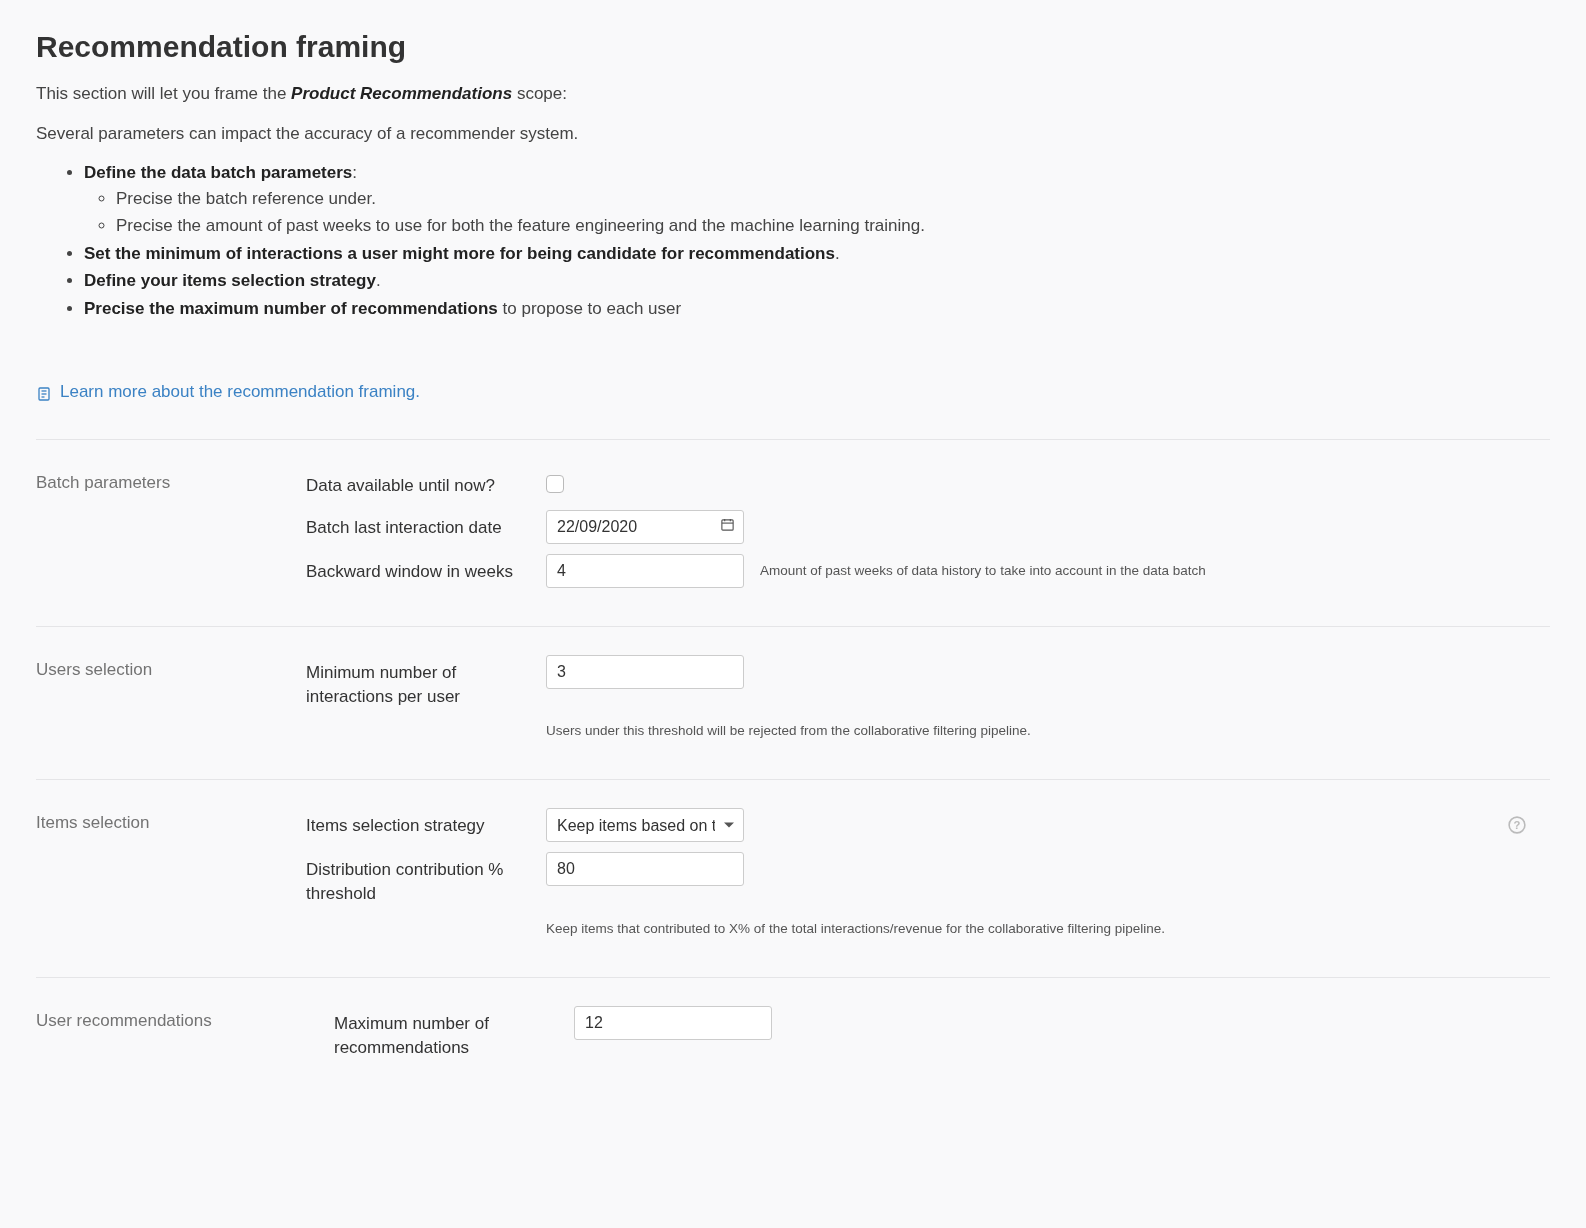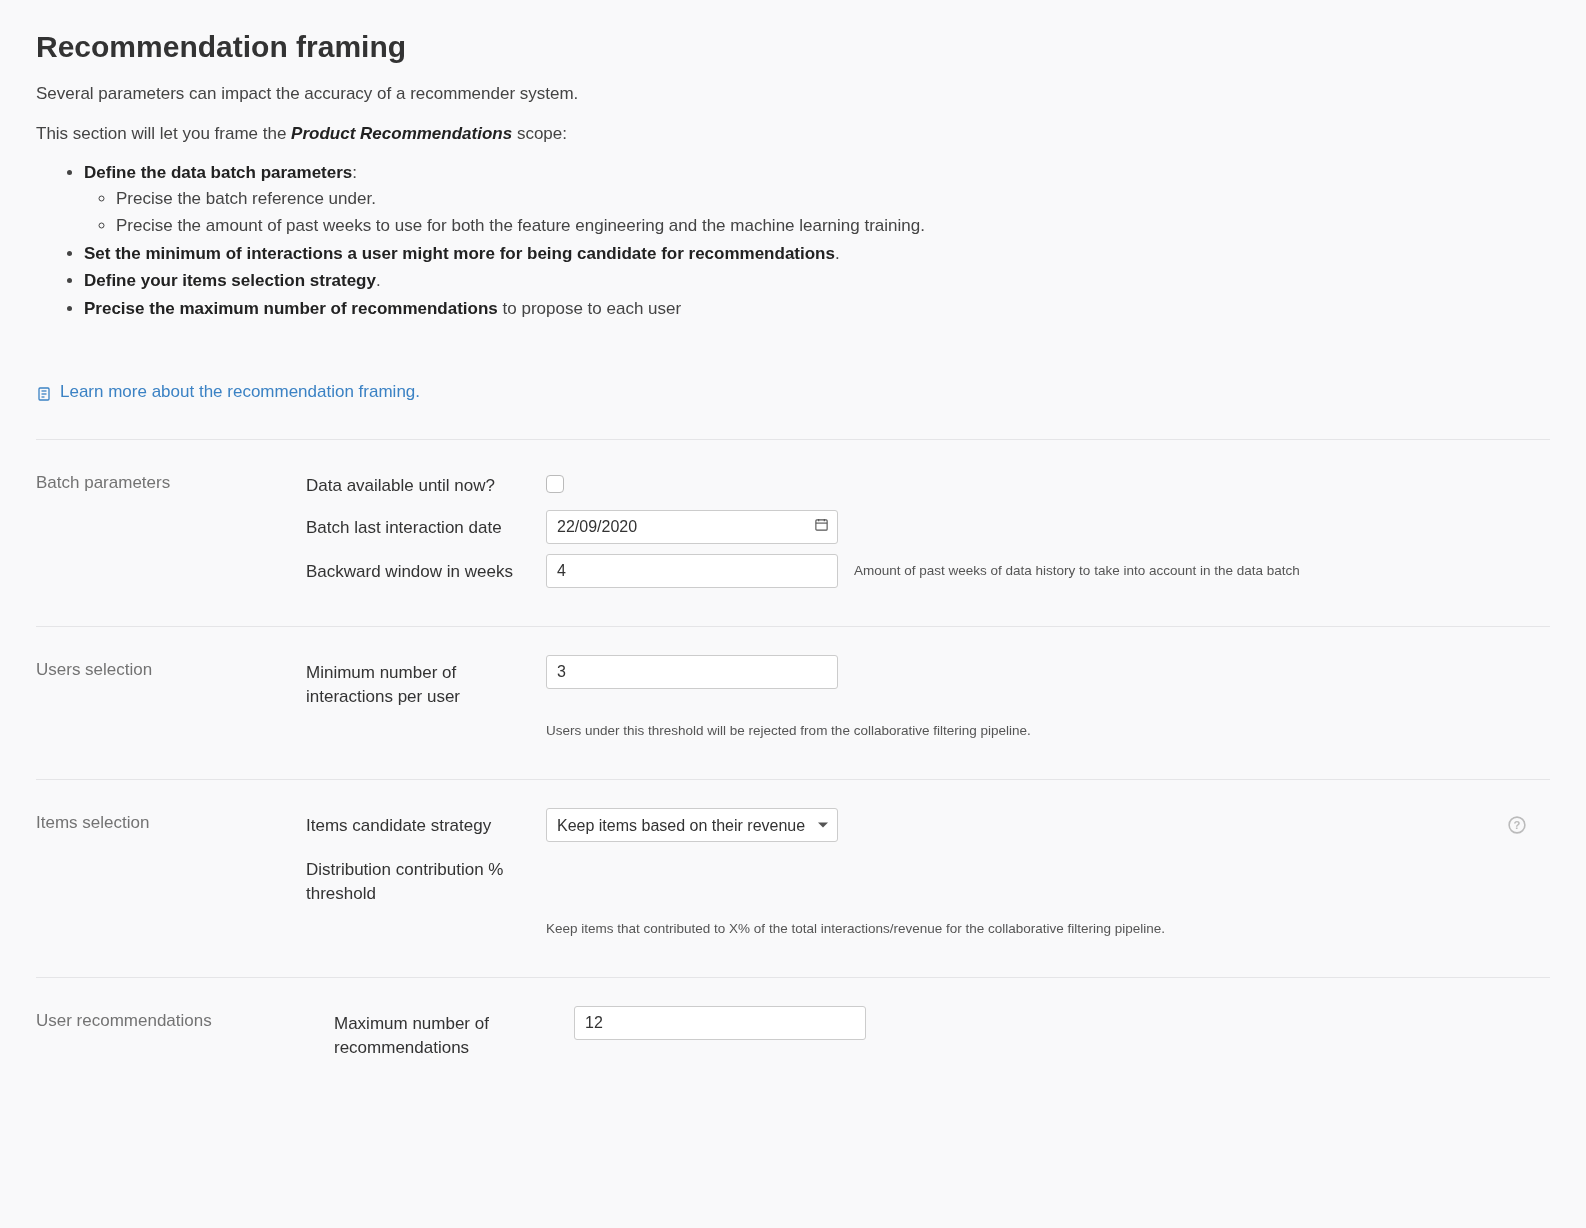--- a/index.html
+++ b/index.html
@@ -82,21 +82,21 @@
   .field-label {
     width: 240px;
     flex-shrink: 0;
     font-size: 17px;
     color: #333;
     padding-top: 6px;
     padding-right: 12px;
     line-height: 1.4;
   }
   .field-control {
-    width: 292px;
+    width: 198px;
     flex-shrink: 0;
   }
   .field-help {
     flex: 1;
     font-size: 13.5px;
     color: #555;
     padding-left: 16px;
     padding-top: 8px;
     line-height: 1.4;
   }
@@ -183,24 +183,24 @@
   }
 </style>
 </head>
 <body>
 
 <div class="page">
 
   <h1>Recommendation framing</h1>
 
   <div class="intro">
-    <p>Several parameters can impact the accuracy of a recommender system.</p>
     <p>
       <span>This section will let you frame the </span><strong><em>Product Recommendations</em></strong><span> scope:</span>
     </p>
+    <p>Several parameters can impact the accuracy of a recommender system.</p>
     <ul>
       <li>
         <strong>Define the data batch parameters</strong><span>:</span>
         <ul>
           <li>Precise the batch reference under.</li>
           <li>Precise the amount of past weeks to use for both the feature engineering and the machine learning training.</li>
         </ul>
       </li>
       <li><strong>Set the minimum of interactions a user might more for being candidate for recommendations</strong><span>.</span></li>
       <li><strong>Define your items selection strategy</strong><span>.</span></li>
@@ -281,32 +281,35 @@
     <span class="question-icon">
       <svg viewBox="0 0 16 16" fill="#bbb">
           <circle cx="8" cy="8" r="7" fill="none" stroke="#bbb" stroke-width="1.4"></circle>
           <text x="8" y="11.5" text-anchor="middle" font-size="10" font-weight="700" fill="#bbb">?</text>
         </svg>
     </span>
     <div class="section-label">Items selection</div>
     <div class="section-body">
 
       <div class="form-row">
-        <div class="field-label">Items candidate strategy</div>
+        <div class="field-label">Items selection strategy</div>
         <div class="field-control select-wrap">
           <select>
             <option>Keep items based on their revenue</option>
           </select>
           <span class="select-caret"></span>
         </div>
         <div class="field-help"></div>
       </div>
 
       <div class="row-with-below">
         <div class="field-label">Distribution contribution % threshold</div>
+        <div class="field-control">
+          <input type="text" value="80" style="">
+        </div>
         <div></div>
         <div></div>
         <div class="field-help-below">Keep items that contributed to X% of the total interactions/revenue for the collaborative filtering pipeline.</div>
       </div>
 
     </div>
   </div>
 
   <div class="form-section" style="padding-bottom:10px;gap:48px;">
     <div class="section-label">User recommendations</div>

